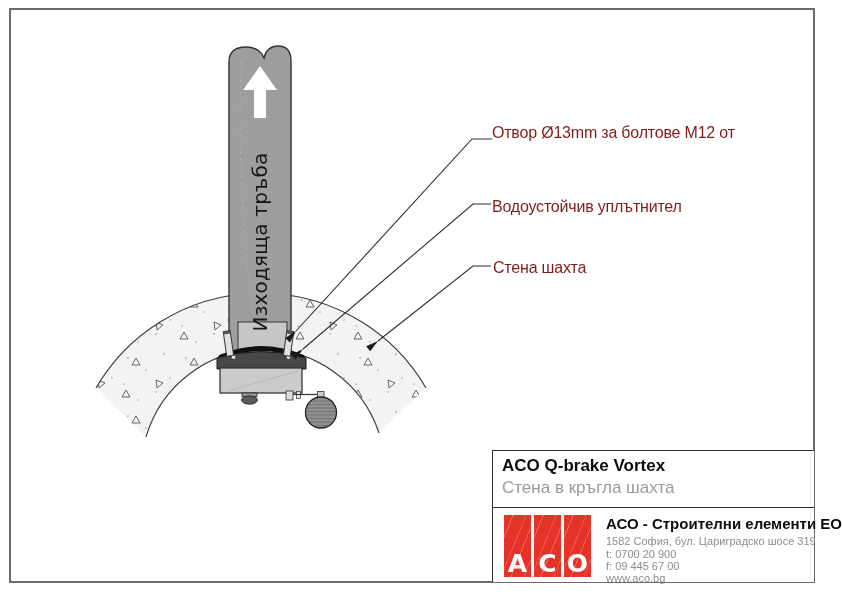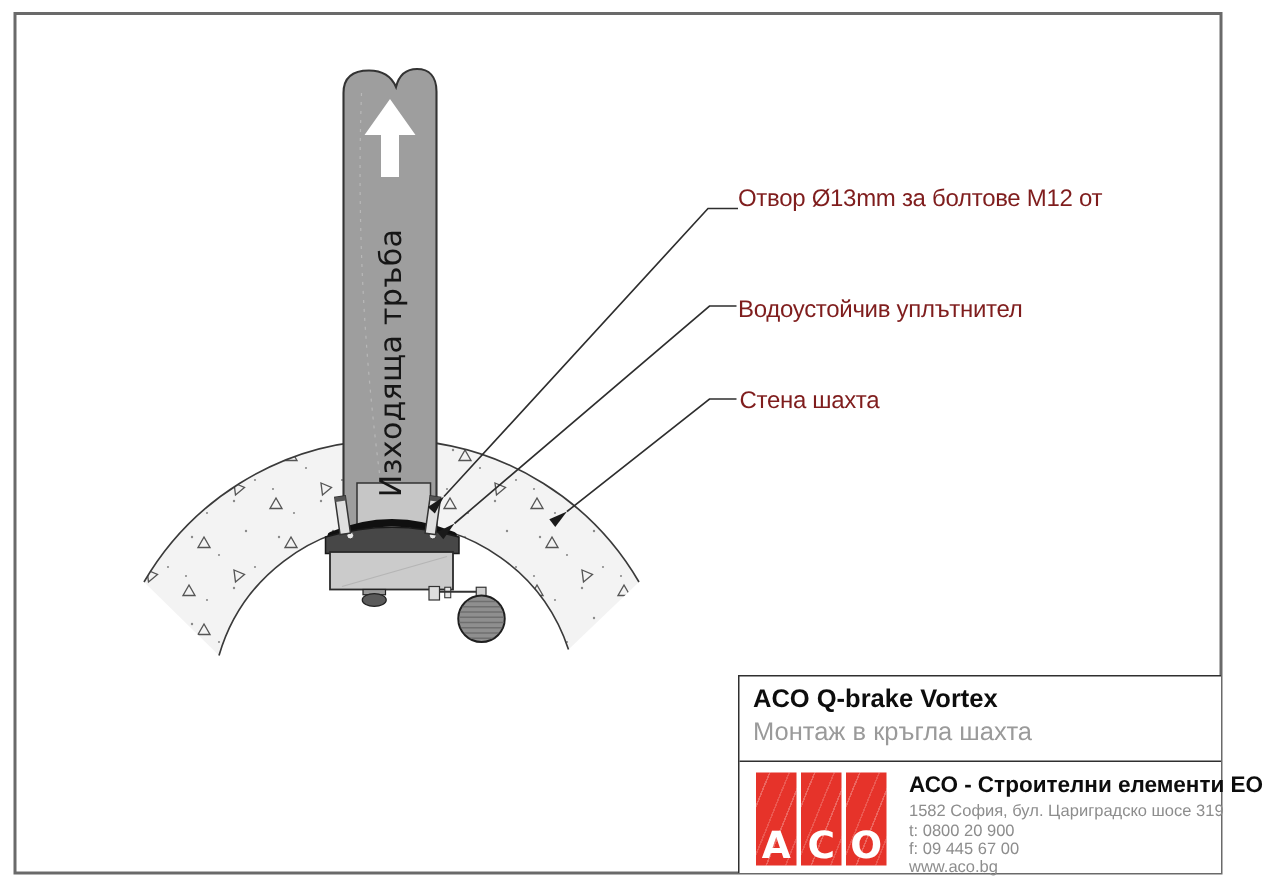--- a/index.html
+++ b/index.html
@@ -138,35 +138,35 @@
   <div class="pipe-label">Изходяща тръба</div>
 
   <div class="ann" style="left:492px;top:121px;">
     <div>Отвор Ø13mm за болтове M12 от</div>
   </div>
   <div class="ann" style="left:493px;top:256px;">Стена шахта</div>
   <div class="ann" style="left:492px;top:195px;">Водоустойчив уплътнител</div>
 
   <div class="title-block">
     <div class="tb-product">ACO Q-brake Vortex</div>
-    <div class="tb-subtitle">Монтаж в кръгла шахта</div>
+    <div class="tb-subtitle">Стена в кръгла шахта</div>
     <div class="tb-divider"></div>
 
     <div class="logo">
       <div class="logo-block">
         <span class="logo-letter">A</span>
       </div>
       <div class="logo-block">
         <span class="logo-letter">C</span>
       </div>
       <div class="logo-block">
         <span class="logo-letter">O</span>
       </div>
     </div>
 
     <div class="tb-company">АСО - Строителни елементи ЕООД</div>
     <div class="tb-small tb-address">1582 София, бул. Цариградско шосе 319</div>
-    <div class="tb-small tb-phone">t: 0800 20 900</div>
+    <div class="tb-small tb-phone">t: 0700 20 900</div>
     <div class="tb-small tb-fax">f: 09 445 67 00</div>
     <div class="tb-small tb-site">www.aco.bg</div>
   </div>
 
 </div>
 
 </body></html>

